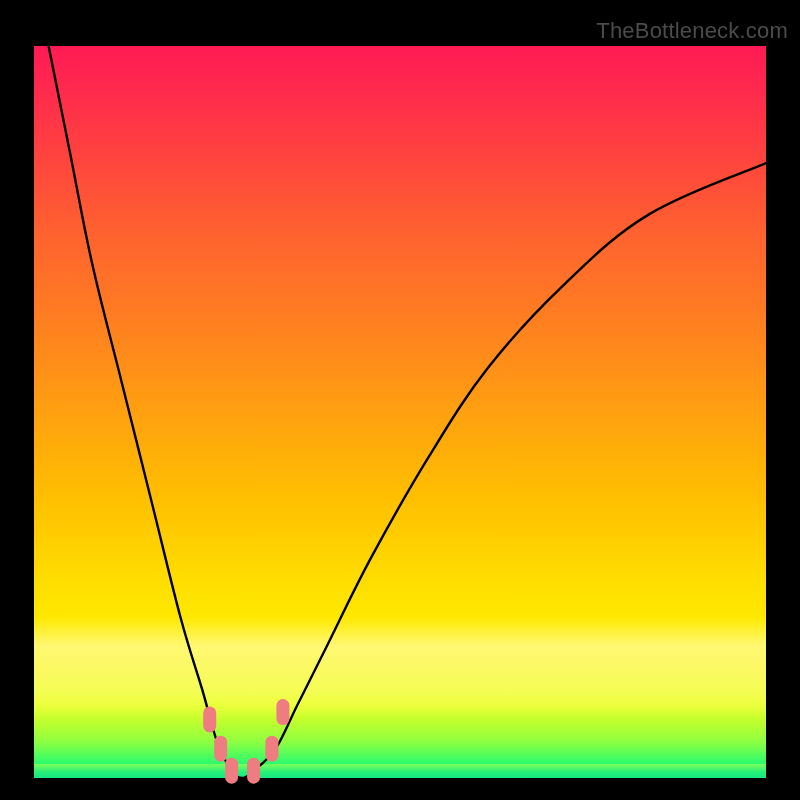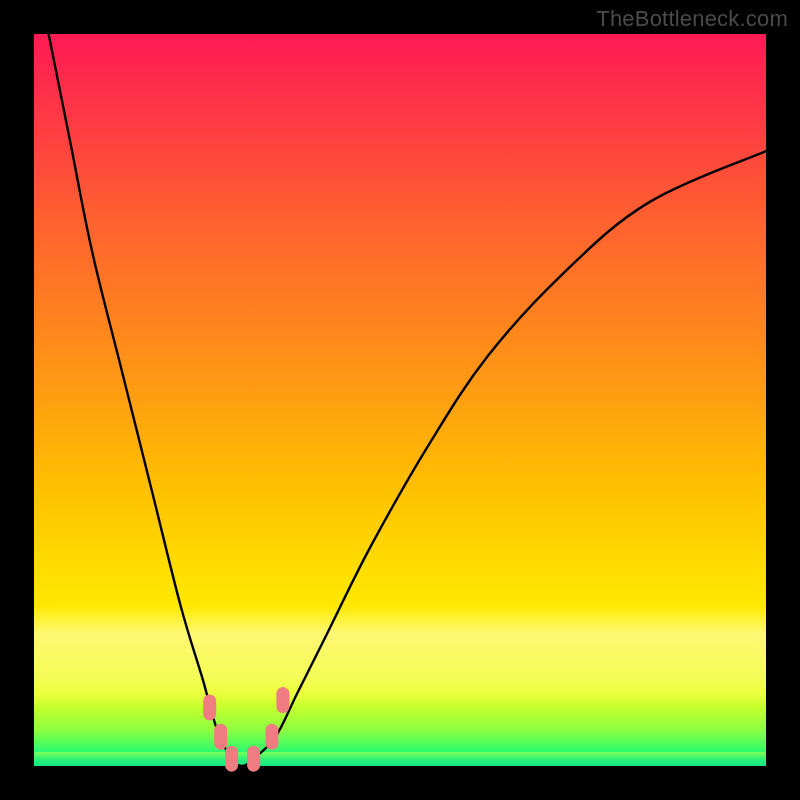--- a/index.html
+++ b/index.html
@@ -6,21 +6,21 @@
     margin: 0;
     padding: 0;
     width: 800px;
     height: 800px;
     background: #000;
     overflow: hidden;
   }
   .frame {
     position: absolute;
     left: 0;
-    top: 0;
+    top: 12px;
     width: 800px;
     height: 612px;
     background: #000;
   }
   .plot {
     position: absolute;
     left: 34px;
     top: 34px;
     width: 732px;
     height: 732px;

